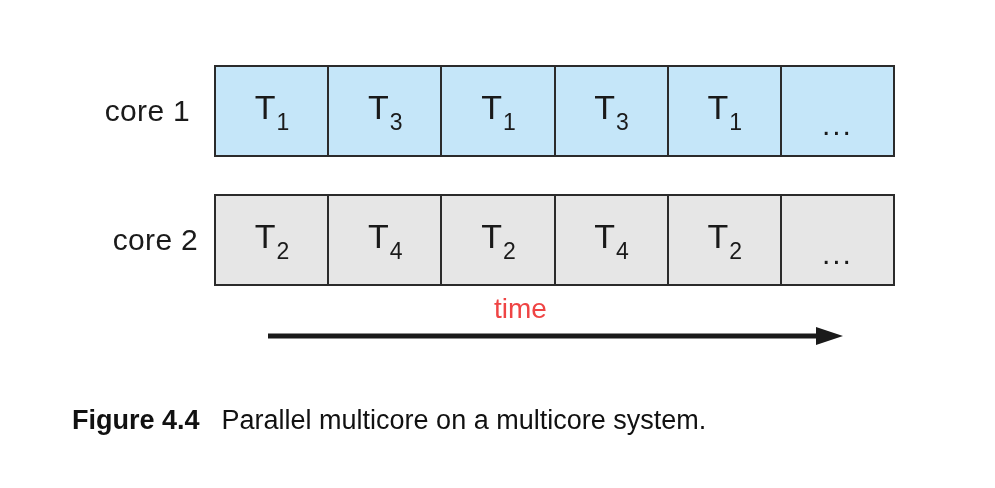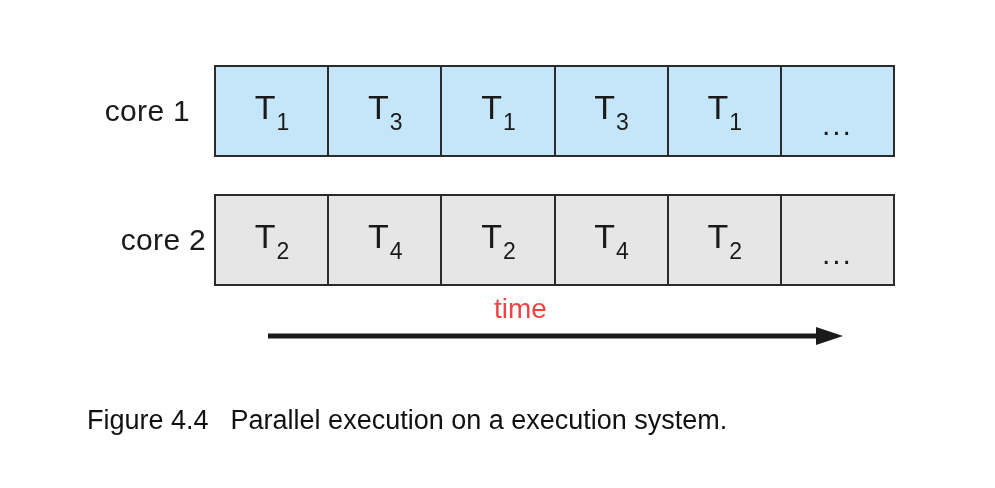--- a/index.html
+++ b/index.html
@@ -37,21 +37,21 @@
     position: absolute;
     width: 190px;
     text-align: right;
     font-size: 30px;
     line-height: 92px;
     letter-spacing: 0.3px;
     color: #1a1a1a;
     white-space: nowrap;
   }
   #row-core-1 .core-label { left: 0; top: 0; }
-  #row-core-2 .core-label { left: 16px; top: 0; }
+  #row-core-2 .core-label { left: 8px; top: 0; }
 
   .timeline {
     position: absolute;
     left: 214px;
     top: 0;
     width: 681px;
     height: 92px;
     display: flex;
     box-sizing: border-box;
     border: 2px solid #2b2b2b;
@@ -128,22 +128,21 @@
     position: absolute;
     left: 72px;
     top: 402px;
     width: 880px;
     font-size: 27px;
     line-height: 36px;
     color: #111111;
     white-space: nowrap;
   }
   #caption-label {
-    font-weight: normal;
-    margin-left: 15px;
+    font-weight: bold;
   }
   #caption-gap {
     display: inline-block;
     width: 22px;
   }
 </style>
 </head>
 <body>
 
 <div class="figure-stage">
@@ -242,16 +241,16 @@
 
   <div id="time-axis">
     <div id="time-axis-label">time</div>
     <svg id="time-arrow-svg" width="575" height="20" viewBox="0 0 575 20">
       <line x1="0" y1="10" x2="556" y2="10" stroke="#1a1a1a" stroke-width="5"></line>
       <polygon points="548,1 575,10 548,19" fill="#1a1a1a"></polygon>
     </svg>
   </div>
 
   <div id="caption">
-    <span id="caption-label">Figure 4.4</span><span id="caption-gap"></span><span id="caption-body">Parallel execution on a execution system.</span>
+    <span id="caption-label">Figure 4.4</span><span id="caption-gap"></span><span id="caption-body">Parallel multicore on a multicore system.</span>
   </div>
 
 </div>
 
 </body></html>

